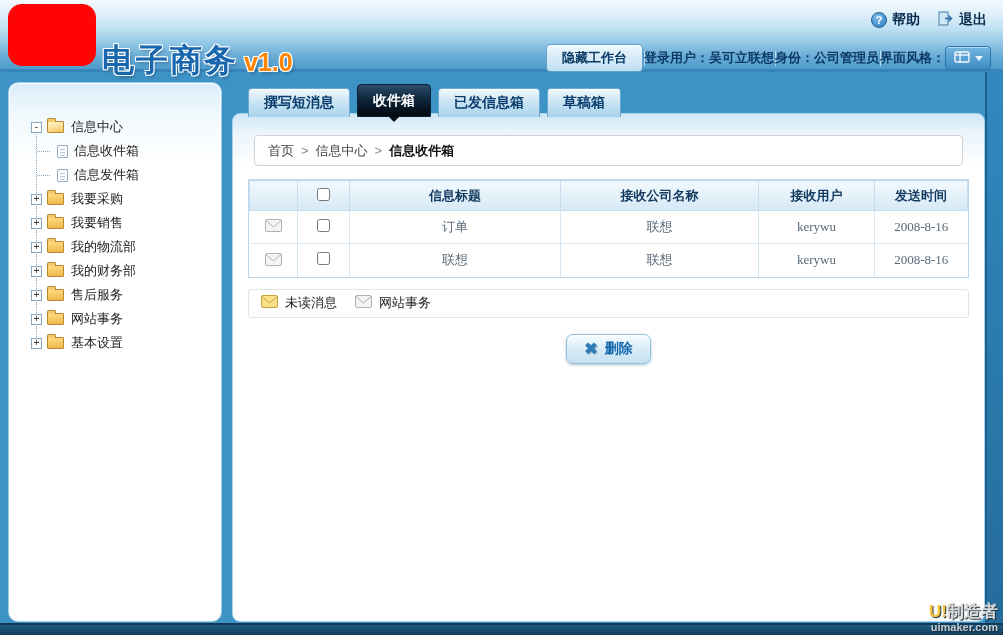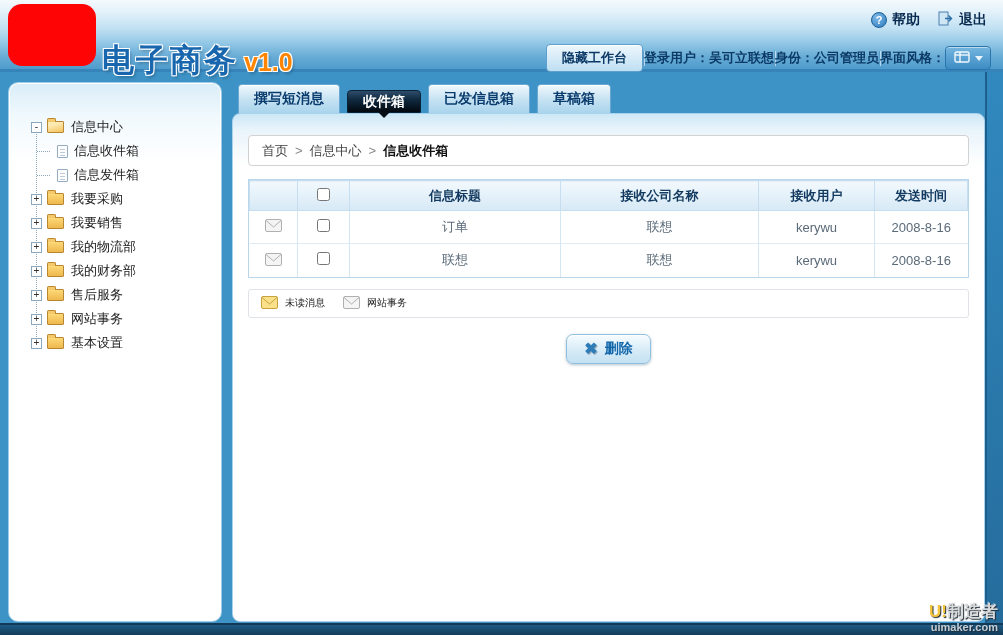--- a/index.html
+++ b/index.html
@@ -58,55 +58,55 @@
     background: linear-gradient(180deg,#fcd978,#efb84e); border: 1px solid #b8872f; }
   .folder::before { content: ""; position: absolute; top: -4px; left: -1px; width: 7px; height: 3px;
     background: #f6ca6b; border: 1px solid #b8872f; border-bottom: none; border-radius: 2px 2px 0 0; }
   .folder.open { background: linear-gradient(165deg,#fdeab2 30%,#f4c35e); }
   .doc { position: relative; width: 11px; height: 13px; margin-right: 6px; flex: 0 0 11px;
     background: #fdfdfd; border: 1px solid #93acc2; border-radius: 1px; z-index: 1; }
   .doc::before { content: ""; position: absolute; left: 2px; right: 2px; top: 3px; height: 1px;
     background: #b9cbdc; box-shadow: 0 3px 0 #b9cbdc, 0 6px 0 #b9cbdc; }
 
   
-  .tabs { position: absolute; left: 238px; top: 84px; display: flex; gap: 7px; z-index: 3; align-items: flex-end; }
+  .tabs { position: absolute; left: 248px; top: 84px; display: flex; gap: 7px; z-index: 3; align-items: flex-end; }
   .tab { height: 29px; padding: 0 15px; display: flex; align-items: center; cursor: pointer;
     font-size: 14px; font-weight: bold; color: #0a3c6e; border-radius: 4px 4px 0 0;
     background: linear-gradient(180deg,#f0f8fd,#c4e1f2 55%,#a9d4ec); border: 1px solid #6aa8d4; border-bottom: none;
     box-shadow: inset 0 1px 0 #fff; }
-  .tab.active { position: relative; height: 23px; color: #fff;
+  .tab.active { position: relative; height: 33px; color: #fff;
     background: linear-gradient(180deg,#2e4d6b 0%,#102a40 40%,#02080f 100%);
     border: 1px solid #0a2238; box-shadow: none; }
   .tab.active::after { content: ""; position: absolute; bottom: -6px; left: 50%; margin-left: -6px;
     border-left: 6px solid transparent; border-right: 6px solid transparent; border-top: 6px solid #060d14; }
 
   
   .main { position: absolute; left: 232px; top: 113px; width: 753px; height: 509px; z-index: 2;
     background: linear-gradient(180deg,#cde8f7 0,#e9f4fb 16px,#ffffff 52px);
     border-radius: 8px; border: 1px solid #a9d2ec; }
-  .breadcrumb { margin: 21px 15px 0; height: 31px; display: flex; align-items: center; gap: 7px;
+  .breadcrumb { margin: 21px 21px 0; height: 31px; display: flex; align-items: center; gap: 7px;
     background: #fff; border: 1px solid #d2d2d2; border-radius: 4px; padding: 0 13px; font-size: 13px; color: #444; }
   .crumb { cursor: pointer; }
   .crumb-sep { color: #888; }
   .crumb.current { font-weight: bold; color: #111; cursor: default; }
 
   .msg-table-wrap { margin: 13px 15px 0; border: 1px solid #b9d6ea; }
   table.msg { width: 100%; border-collapse: collapse; table-layout: fixed; font-size: 13px; }
   table.msg th { height: 30px; font-size: 13px; font-weight: bold; color: #12395f;
     background: linear-gradient(180deg,#f2f9fd,#d6e9f6); border: 1px solid #c6def0; }
   table.msg td { height: 33px; text-align: center; color: #5a6a78;
     border-left: 1px solid #d6e7f4; border-top: 1px solid #ddebf6; }
   table.msg td:first-child { border-left: none; }
   tr.row-alt td { background: #edf5fb; }
-  .cell-user, .cell-time { font-family: Liberation Sans, sans-serif; color: #68788a; }
+  .cell-user, .cell-time { font-family: Liberation Serif, serif; color: #68788a; }
   .env { vertical-align: middle; }
   input[type="checkbox"] { width: 13px; height: 13px; cursor: pointer; }
 
   .legend { margin: 11px 15px 0; height: 29px; display: flex; align-items: center; gap: 7px;
-    border: 1px solid #e0e4e8; border-radius: 3px; padding: 0 12px; font-size: 10px; color: #222; background: #fff; }
+    border: 1px solid #e0e4e8; border-radius: 3px; padding: 0 12px; font-size: 13px; color: #222; background: #fff; }
   .legend .gap { width: 4px; }
 
   .delete-btn { margin: 16px auto 0; display: flex; align-items: center; gap: 7px; height: 30px; padding: 0 17px;
     width: max-content; cursor: pointer;
     background: linear-gradient(180deg,#f7fcff,#d6ebf7 55%,#c4e1f2); border: 1px solid #8fc0e0; border-radius: 7px;
     box-shadow: 0 1px 3px rgba(0,50,90,.3), inset 0 1px 0 #fff;
     font-size: 14px; font-weight: bold; color: #1266aa; }
   .delete-x { font-size: 16px; font-weight: bold; color: #2e7cb8; text-shadow: 1px 1px 1px rgba(0,20,40,.35); }
 
   

